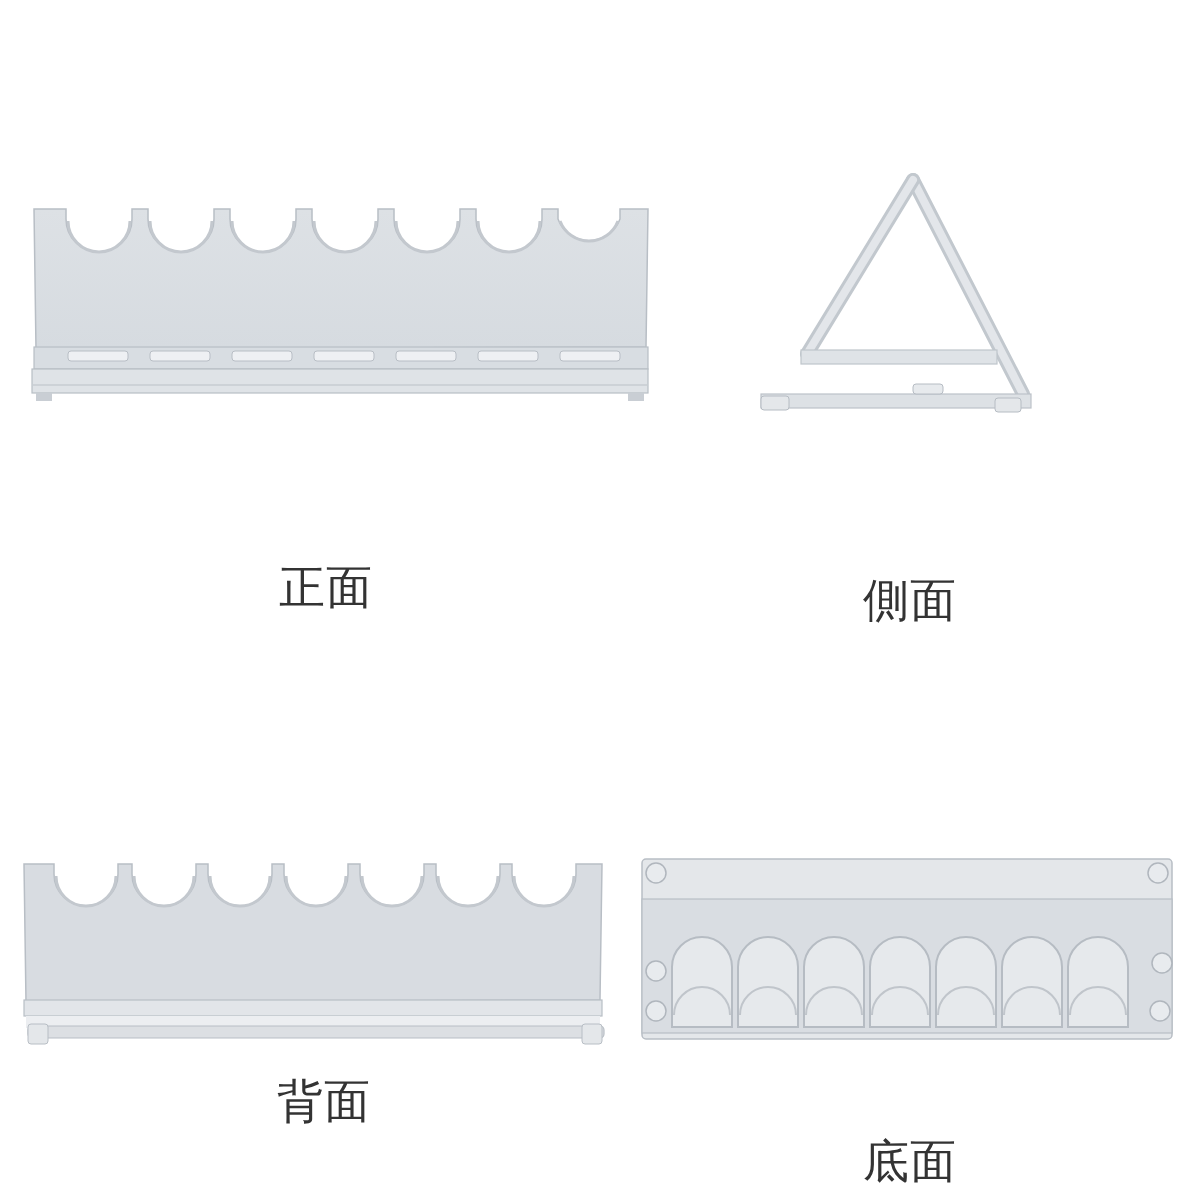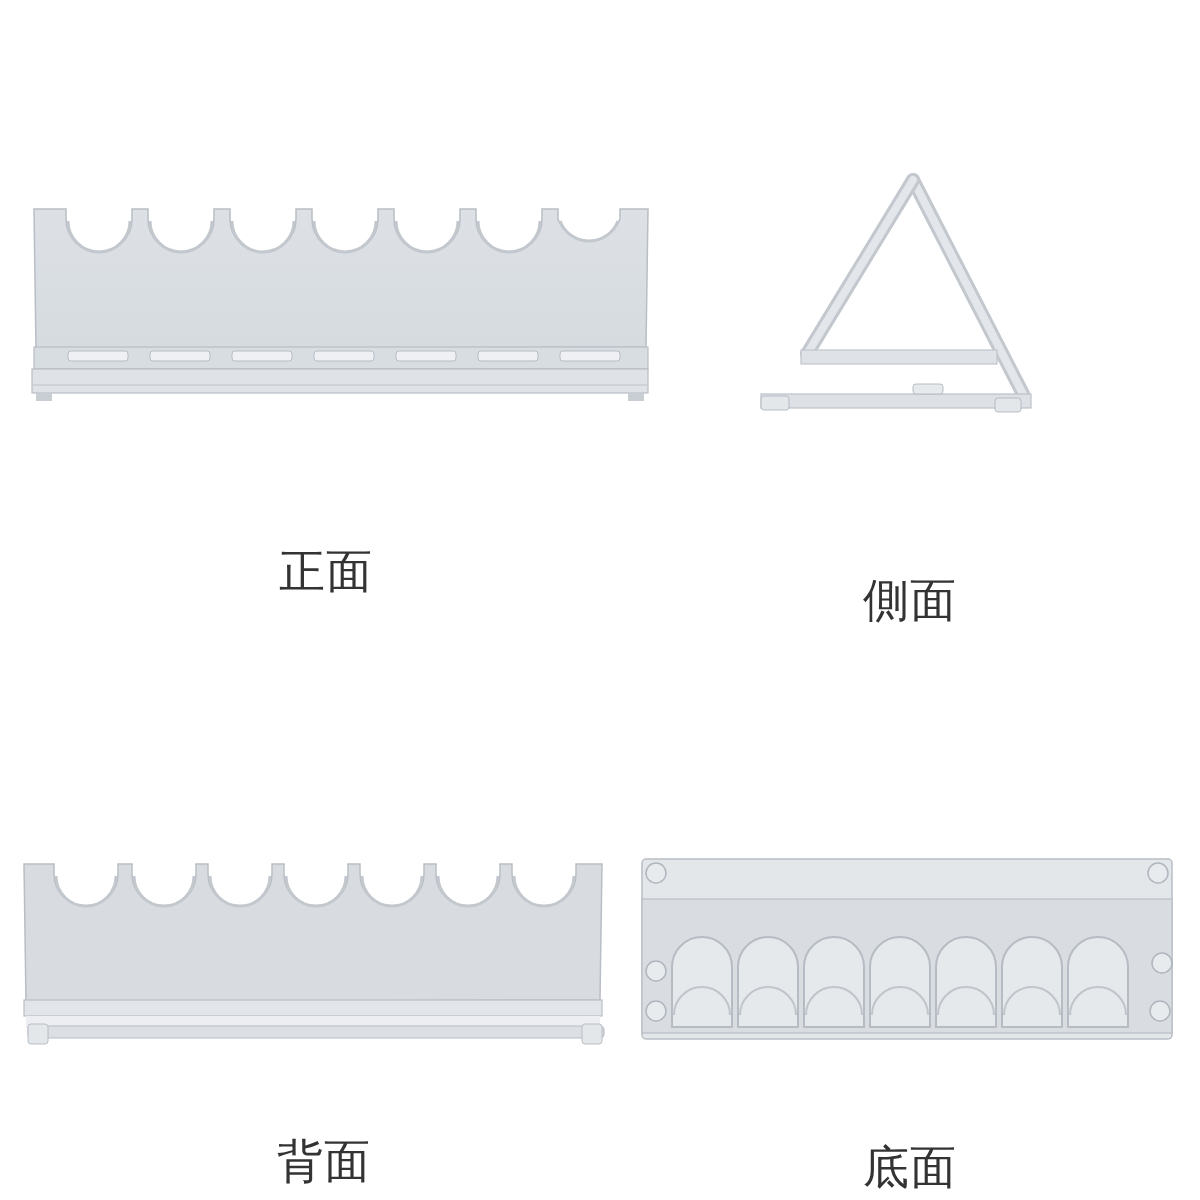--- a/index.html
+++ b/index.html
@@ -45,21 +45,21 @@
       <rect x="532" y="146" width="60" height="10" rx="3"></rect>
     </g>
 
     <rect x="4" y="164" width="616" height="24" fill="#dfe3e7" stroke="#b8bec5" stroke-width="1.2"></rect>
     <line x1="4" y1="180" x2="620" y2="180" stroke="#c7ccd2" stroke-width="1.5"></line>
 
     <rect x="8" y="188" width="16" height="8" fill="#c9ced4"></rect>
     <rect x="600" y="188" width="16" height="8" fill="#c9ced4"></rect>
   </svg>
 </div>
-<div class="label" style="left:206px; top:548px;">正面</div>
+<div class="label" style="left:206px; top:564px;">正面</div>
 
 <div class="view" style="left:755px; top:172px;">
   <svg width="310" height="250" viewBox="0 0 310 250">
 
     <path d="M158,8 L268,222" fill="none" stroke="#c2c8ce" stroke-width="14" stroke-linecap="round"></path>
     <path d="M158,8 L268,222" fill="none" stroke="#e3e6ea" stroke-width="8" stroke-linecap="round"></path>
     <path d="M158,8 L52,182" fill="none" stroke="#c2c8ce" stroke-width="14" stroke-linecap="round"></path>
     <path d="M158,8 L52,182" fill="none" stroke="#e3e6ea" stroke-width="8" stroke-linecap="round"></path>
     <rect x="46" y="178" width="196" height="14" fill="#dfe3e7" stroke="#bfc5cb" stroke-width="1.2"></rect>
 
@@ -83,21 +83,21 @@
       <path d="M420,16 A30,30 0 0 0 480,16"></path>
       <path d="M496,16 A30,30 0 0 0 556,16"></path>
     </g>
     <rect x="6" y="140" width="578" height="16" fill="#e2e5e9" stroke="#b8bec5" stroke-width="1.2"></rect>
     <rect x="8" y="156" width="574" height="12" fill="#eceef1"></rect>
     <rect x="10" y="166" width="576" height="12" rx="4" fill="#dcdfe3" stroke="#b8bec5" stroke-width="1.2"></rect>
     <rect x="10" y="164" width="20" height="20" rx="3" fill="#e4e7ea" stroke="#b8bec5"></rect>
     <rect x="564" y="164" width="20" height="20" rx="3" fill="#e4e7ea" stroke="#b8bec5"></rect>
   </svg>
 </div>
-<div class="label" style="left:204px; top:1138px;">背面</div>
+<div class="label" style="left:204px; top:1078px;">背面</div>
 
 <div class="view" style="left:638px; top:855px;">
   <svg width="540" height="192" viewBox="0 0 540 192">
     <rect x="4" y="4" width="530" height="180" rx="4" fill="#e4e7ea" stroke="#b8bec5" stroke-width="1.5"></rect>
     <rect x="4" y="44" width="530" height="134" fill="#d9dde2" stroke="#b8bec5" stroke-width="1.2"></rect>
 
     <g fill="#e6e9ec" stroke="#b6bcc3" stroke-width="2">
       <path d="M34,172 L34,112 A30,30 0 0 1 94,112 L94,172 Z"></path>
       <path d="M100,172 L100,112 A30,30 0 0 1 160,112 L160,172 Z"></path>
       <path d="M166,172 L166,112 A30,30 0 0 1 226,112 L226,172 Z"></path>
@@ -118,13 +118,13 @@
     <g fill="#e8ebee" stroke="#b0b6bd" stroke-width="1.5">
       <circle cx="18" cy="18" r="10"></circle>
       <circle cx="520" cy="18" r="10"></circle>
       <circle cx="18" cy="116" r="10"></circle>
       <circle cx="524" cy="108" r="10"></circle>
       <circle cx="18" cy="156" r="10"></circle>
       <circle cx="522" cy="156" r="10"></circle>
     </g>
   </svg>
 </div>
-<div class="label" style="left:790px; top:1138px;margin-top:6px;">底面</div>
+<div class="label" style="left:790px; top:1138px;">底面</div>
 
 </body></html>

